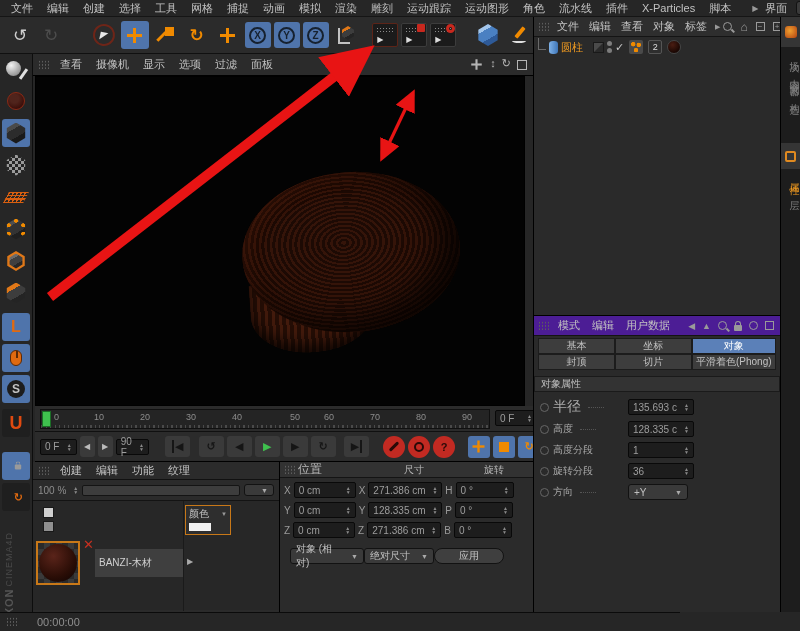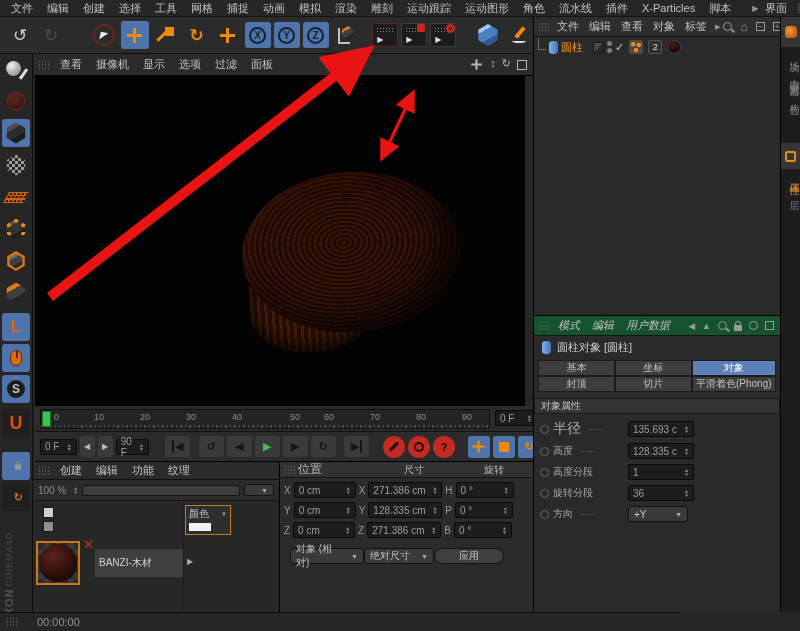--- a/index.html
+++ b/index.html
@@ -504,37 +504,33 @@
       <span style="color:#c8c8c8;font-size:11px;">✓</span>
       <span class="tag" style="background:radial-gradient(circle at 30% 30%,#f08a00 2px,transparent 2.5px),radial-gradient(circle at 70% 35%,#f08a00 2px,transparent 2.5px),radial-gradient(circle at 50% 72%,#f08a00 2px,transparent 2.5px),#4a4a4a;"></span>
       <span class="tag" style="background:#2e2e2e;color:#ddd;font-size:9px;display:flex;align-items:center;justify-content:center;border:1px solid #555;">
         <span>2</span>
       </span>
       <span class="tag" style="border-radius:50%;background:radial-gradient(circle at 38% 32%,#4a1d12,#1a0703 70%);border:1px solid #444;"></span>
     </div>
   </div>
 
   <div class="abs" style="left:533px;top:316px;width:247px;height:296px;background:#2a2a2a;border-left:1px solid #000;">
-    <div class="row" style="height:20px;background:#14532d;border-bottom:1px solid #141414;font-style:italic;">
+    <div class="row" style="height:20px;background:#4c1d95;border-bottom:1px solid #141414;">
       <span class="grip" style="margin:0 3px 0 4px;"></span>
       <span class="menu-item" style="padding:0 6px;">模式</span>
       <span class="menu-item" style="padding:0 6px;">编辑</span>
       <span class="menu-item" style="padding:0 6px;">用户数据</span>
       <span style="margin-left:auto;display:flex;gap:7px;align-items:center;padding-right:6px;">
         <span style="color:#9a9a9a;font-size:9px;">◀</span>
         <span style="color:#9a9a9a;font-size:9px;">▲</span>
         <span class="search"></span>
         <span class="lockic"></span>
         <span style="width:9px;height:9px;border:1.5px solid #9a9a9a;border-radius:50%;"></span>
         <span style="width:9px;height:9px;border:1px solid #9a9a9a;"></span>
       </span>
-    </div>
-    <div class="row" style="height:22px;padding-left:8px;gap:6px;">
-      <span class="cylic"></span>
-      <span style="color:#cfcfcf;">圆柱对象 [圆柱]</span>
     </div>
     <div style="display:grid;grid-template-columns:1fr 1fr 1.1fr;margin:2px 4px 0 4px;">
       <span class="tabcell">基本</span>
       <span class="tabcell">坐标</span>
       <span class="tabcell on">对象</span>
       <span class="tabcell">封顶</span>
       <span class="tabcell">切片</span>
       <span class="tabcell">平滑着色(Phong)</span>
     </div>
     <div class="row" style="height:16px;background:#333;border:1px solid #1a1a1a;margin-top:6px;padding-left:6px;">

